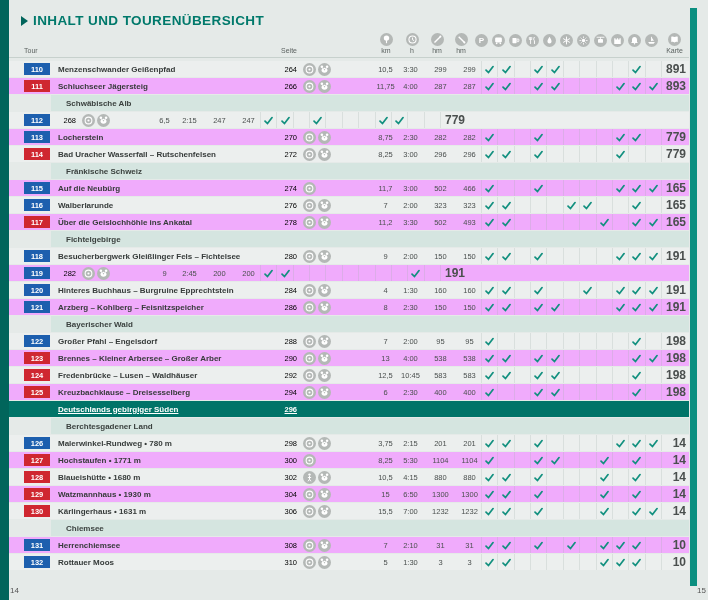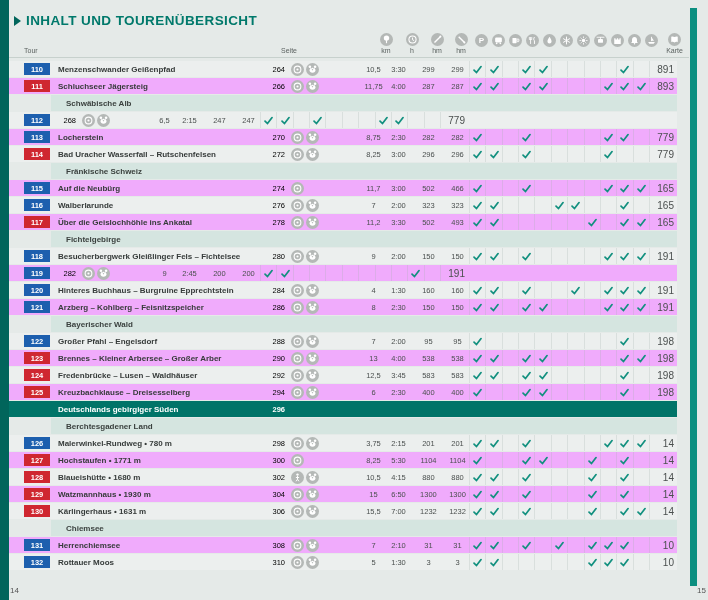--- a/index.html
+++ b/index.html
@@ -5,54 +5,54 @@
   :root{
     --bar:#01655b; --accent:#00796b; --mint:#d5e5e0; --band:#007468;
     --shade:#ecefee; --white:#ffffff; --blue:#1d5fae; --red:#cf2730;
     --check:#12907f; --icon:#b4b8b6; --txt:#33393 8;
   }
   *{margin:0;padding:0;box-sizing:border-box;}
   body{width:708px;height:600px;background:#e5eae8;font-family:"Liberation Sans",sans-serif;position:relative;overflow:hidden;}
   .left-bar{position:absolute;left:0;top:0;width:9px;height:600px;background:var(--bar);}
   .right-strip{position:absolute;right:11px;top:8px;bottom:14px;width:7px;background:#0b8f80;}
   .content{position:absolute;left:9px;top:0;width:680px;height:600px;}
-  .title-row{display:flex;align-items:center;margin:13px 0 5px 5px;}
+  .title-row{display:flex;align-items:center;margin:13px 0 5px 12px;}
   .arrow{width:0;height:0;border-left:7px solid var(--bar);border-top:5px solid transparent;border-bottom:5px solid transparent;margin-right:5px;}
   .page-title{font-size:13.5px;font-weight:bold;color:var(--accent);letter-spacing:.4px;}
   
   .thead{display:flex;align-items:flex-end;padding:0 0 3px 15px;border-bottom:1px solid #c7d1cd;}
   .col-badge{width:26px;flex:none;}
   .col-name{flex:1;}
   .col-page{width:26px;flex:none;text-align:right;}
   .col-icons{width:40px;flex:none;display:flex;gap:2px;justify-content:flex-start;padding-left:6px;align-items:center;}
   .col-gap{width:36px;flex:none;}
   .metrics{width:316px;flex:none;display:flex;align-items:flex-end;}
   .hlabel{font-size:7px;color:#5c6361;}
   .mcell{display:flex;flex-direction:column;align-items:center;justify-content:flex-end;gap:1px;}
   .mc-km{width:26px;}.mc-h{width:26px;}.mc-hm{width:24px;}
   .ccell{width:17px;display:flex;flex-direction:column;align-items:center;justify-content:flex-end;}
   .kcell{width:29px;display:flex;flex-direction:column;align-items:center;justify-content:flex-end;gap:1px;}
   
-  .rows{padding:3px 12px 0 0;}
+  .rows{padding:3px 0 0 0;}
   .row{display:flex;align-items:center;height:16px;margin-bottom:1px;padding-left:15px;font-size:8px;}
   .row.shaded{background:var(--shade);}
   .row.white{background:#f0abfc;}
   .row.section{background:var(--mint);color:#3a403e;font-weight:bold;font-size:8px;margin-left:42px;}
-  .row.band{background:var(--band);color:#fff;font-weight:bold;}
+  .row.band{background:var(--band);color:#fff;font-weight:bold;text-decoration:underline;}
   .badge{width:26px;height:12px;flex:none;color:#fff;font-weight:bold;font-size:7.5px;display:flex;align-items:center;justify-content:center;}
   .badge.blue{background:var(--blue);}
   .badge.red{background:var(--red);}
   .tname{flex:1;padding-left:8px;font-weight:bold;color:#363b3a;white-space:nowrap;overflow:hidden;}
   .tpage{width:26px;flex:none;text-align:right;color:#44494 8;font-size:7.5px;}
   .ticons{width:40px;flex:none;display:flex;gap:2px;padding-left:6px;align-items:center;}
   .rmetrics{width:316px;flex:none;display:flex;align-items:center;height:100%;}
   .num{font-size:7.5px;color:#4a4f4e;text-align:center;}
   .n-km{width:26px;}.n-h{width:26px;}.n-hm{width:24px;margin-left:6px;}
   .chk{width:17px;height:100%;border-left:1px solid rgba(160,175,170,.25);display:flex;align-items:center;justify-content:center;}
-  .karte{width:29px;height:100%;border-left:1px solid rgba(160,175,170,.25);font-size:10px;color:#4a4f4e;display:flex;align-items:center;justify-content:flex-end;padding-right:3px;}
+  .karte{width:29px;height:100%;border-left:1px solid rgba(160,175,170,.25);font-size:12px;color:#4a4f4e;display:flex;align-items:center;justify-content:flex-end;padding-right:3px;font-weight:bold;}
   .band .tname{color:#fff;}
   .band .tpage{color:#fff;font-weight:bold;}
   .pagenum{position:absolute;bottom:5px;font-size:8px;color:#555;}
   .pagenum.left{left:10px;}
   .pagenum.right{right:2px;}
   .icn{display:block;}
 </style>
 </head>
 <body>
 
@@ -1065,21 +1065,21 @@
             <circle cx="8.4" cy="3.5" r="1.2" fill="#fff"></circle>
             <ellipse cx="6" cy="6.6" rx="2.7" ry="2.3" fill="#fff"></ellipse>
             <circle cx="6" cy="6.2" r=".55" fill="#b4b8b6"></circle>
             <circle cx="4.9" cy="5.4" r=".4" fill="#b4b8b6"></circle>
             <circle cx="7.1" cy="5.4" r=".4" fill="#b4b8b6"></circle>
           </svg>
         </span>
       <span class="col-gap"></span>
       <span class="rmetrics">
           <span class="num n-km">12,5</span>
-          <span class="num n-h">3:45</span>
+          <span class="num n-h">10:45</span>
           <span class="num n-hm">583</span>
           <span class="num n-hm">583</span>
           <span class="chk">
             <svg width="11" height="11" viewBox="0 0 12 12">
               <path d="M2.2 6.6l2.7 2.7L9.9 2.8" stroke="#12907f" stroke-width="1.9" fill="none" stroke-linecap="round"></path>
             </svg>
           </span>
           <span class="chk">
             <svg width="11" height="11" viewBox="0 0 12 12">
               <path d="M2.2 6.6l2.7 2.7L9.9 2.8" stroke="#12907f" stroke-width="1.9" fill="none" stroke-linecap="round"></path>

